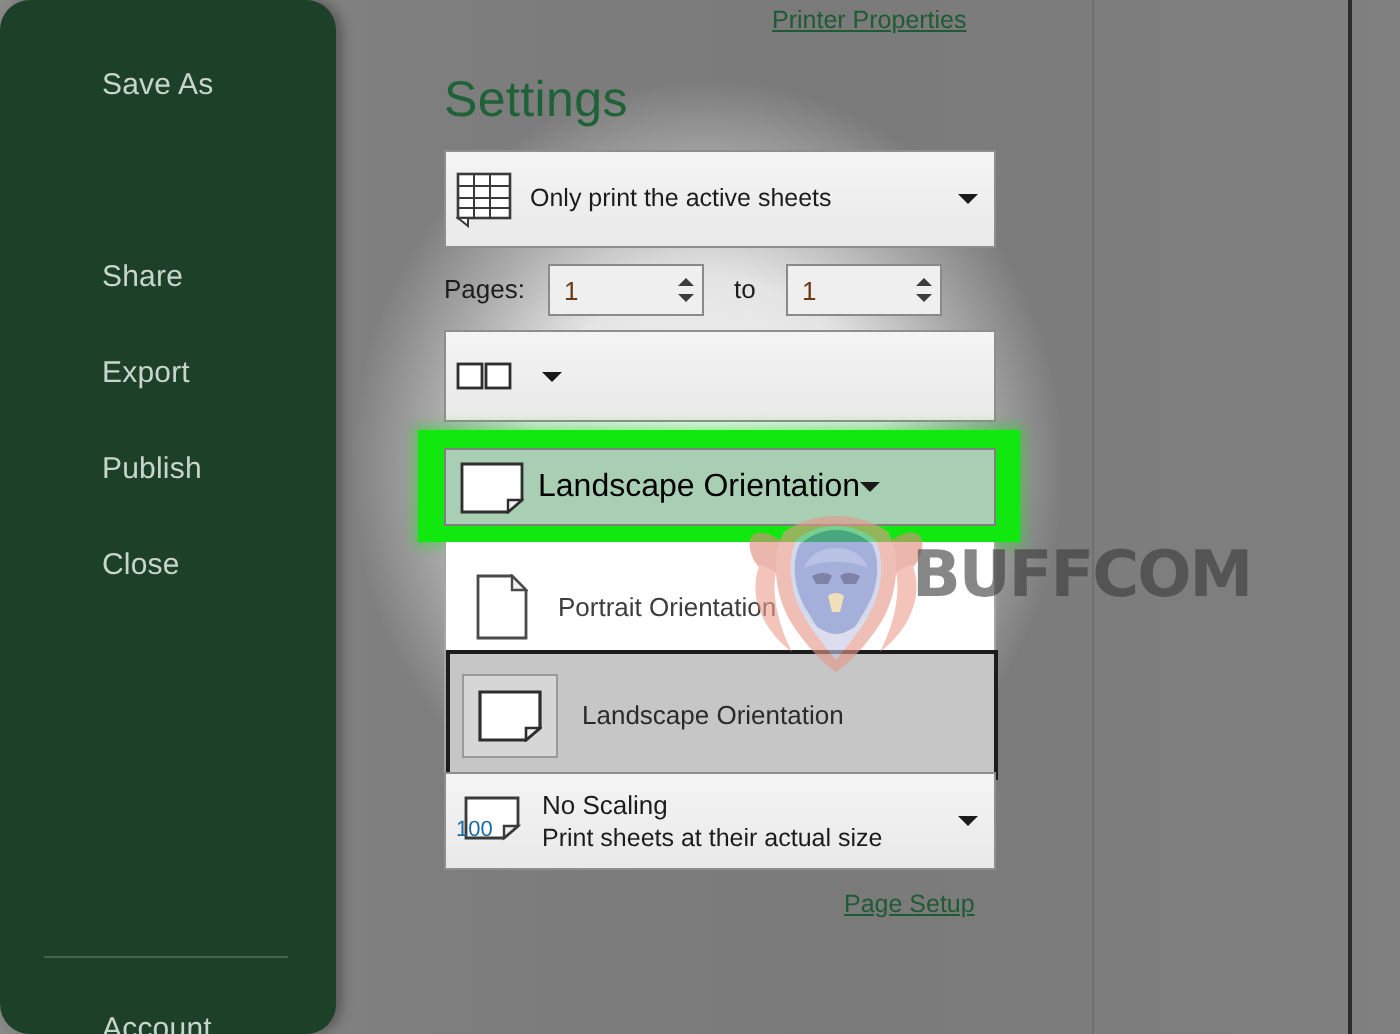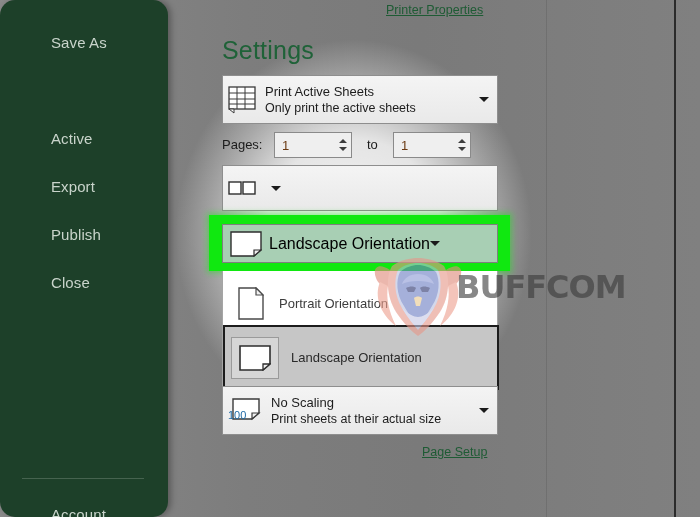--- a/index.html
+++ b/index.html
@@ -305,21 +305,21 @@
 
   <div class="backdrop"></div>
   <div class="backdrop-band" style="left:546px"></div>
   <div class="right-rule"></div>
 
   <div class="sidebar">
     <div class="side-item" style="top:18px">
       <span>Save As</span>
     </div>
     <div class="side-item" style="top:114px">
-      <span>Active</span>
+      <span>Share</span>
     </div>
     <div class="side-item" style="top:162px">
       <span>Export</span>
     </div>
     <div class="side-item" style="top:210px">
       <span>Publish</span>
     </div>
     <div class="side-item" style="top:258px">
       <span>Close</span>
     </div>
@@ -341,21 +341,20 @@
         <rect x="1" y="1" width="26" height="22" fill="#ffffff" stroke="#3a3a3a" stroke-width="1.3"></rect>
         <line x1="1" y1="7" x2="27" y2="7" stroke="#3a3a3a" stroke-width="1"></line>
         <line x1="1" y1="13" x2="27" y2="13" stroke="#3a3a3a" stroke-width="1"></line>
         <line x1="1" y1="18" x2="27" y2="18" stroke="#3a3a3a" stroke-width="1"></line>
         <line x1="9" y1="1" x2="9" y2="23" stroke="#3a3a3a" stroke-width="1"></line>
         <line x1="17" y1="1" x2="17" y2="23" stroke="#3a3a3a" stroke-width="1"></line>
         <path d="M1 23 L6 23 L6 27 Z" fill="#ffffff" stroke="#3a3a3a" stroke-width="1"></path>
       </svg>
     </span>
     <span class="txt">
-      <span class="t1">Print Active Sheets</span>
       <span class="t2">Only print the active sheets</span>
     </span>
     <span class="caret">
         <i></i>
       </span>
   </div>
 
   <div class="pages-label">Pages:</div>
   <div class="spin" id="spin-from">
     <span class="val">1</span>

